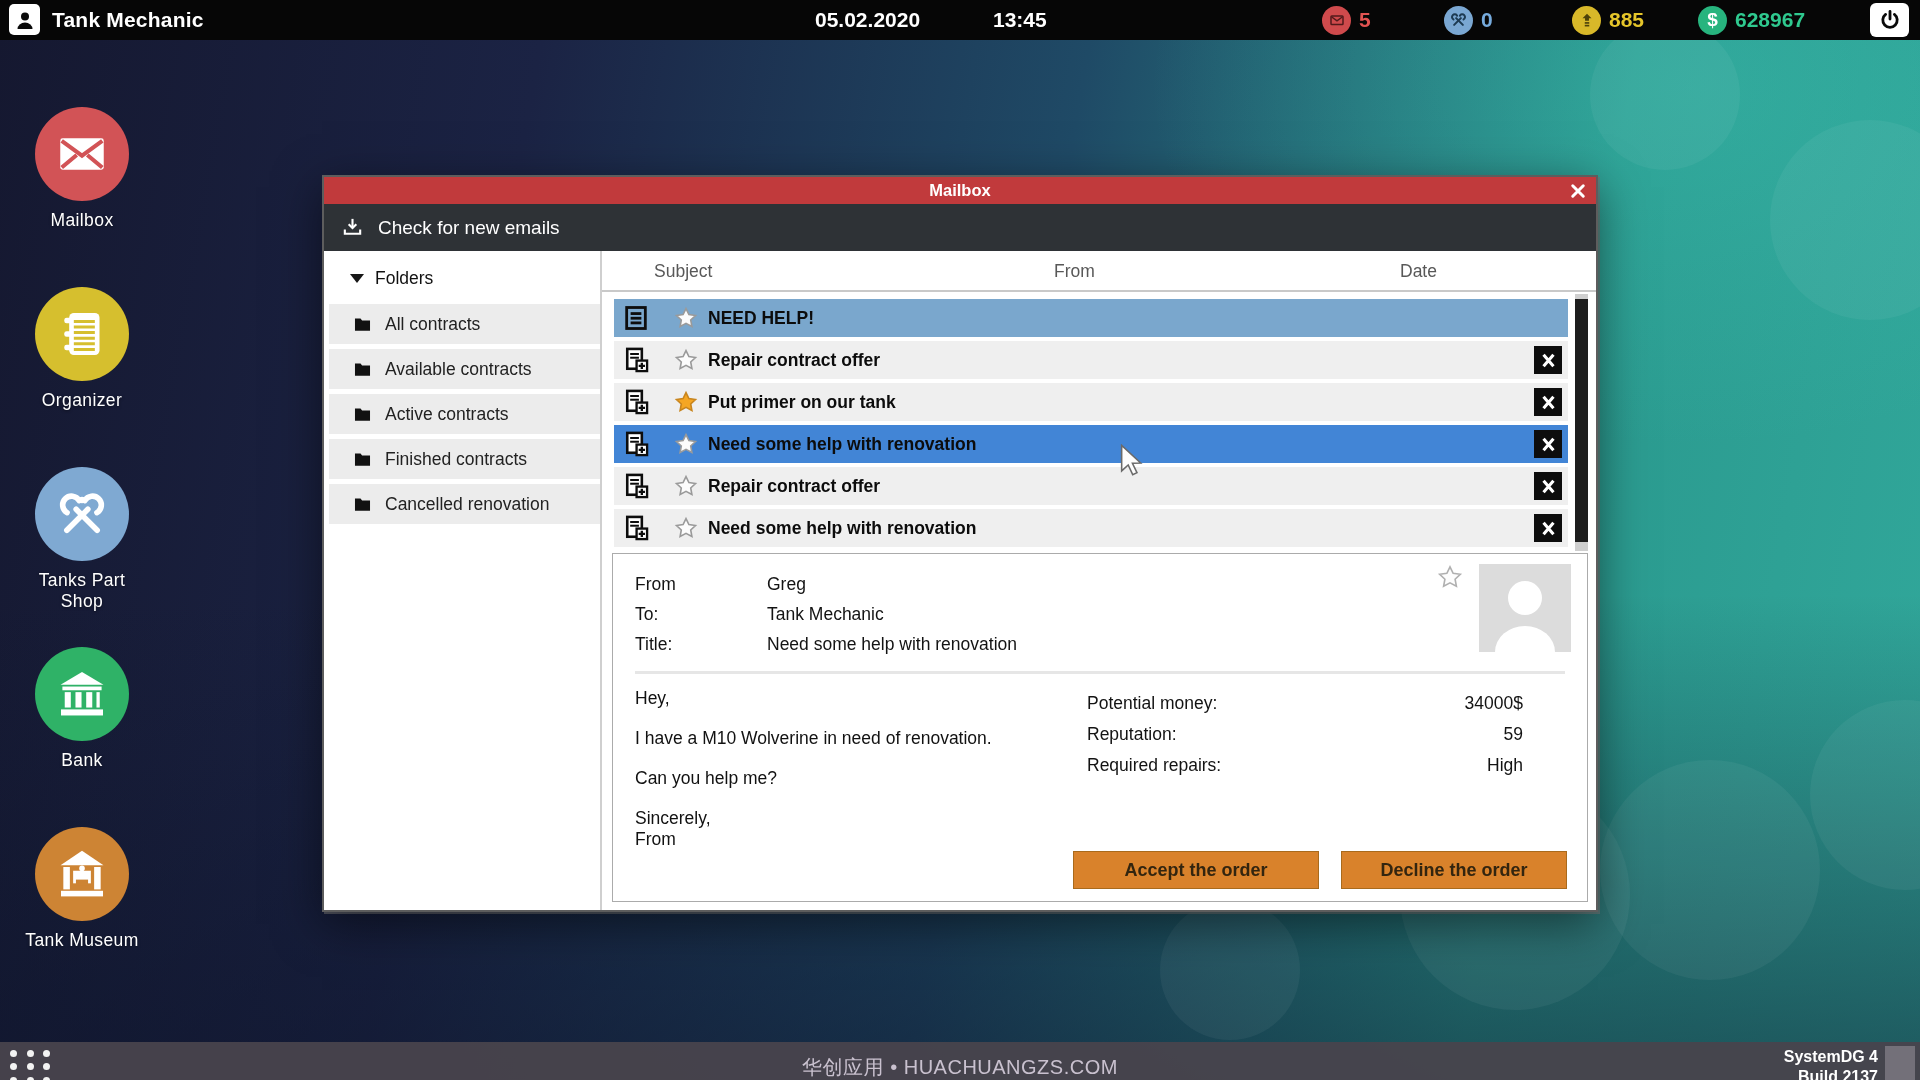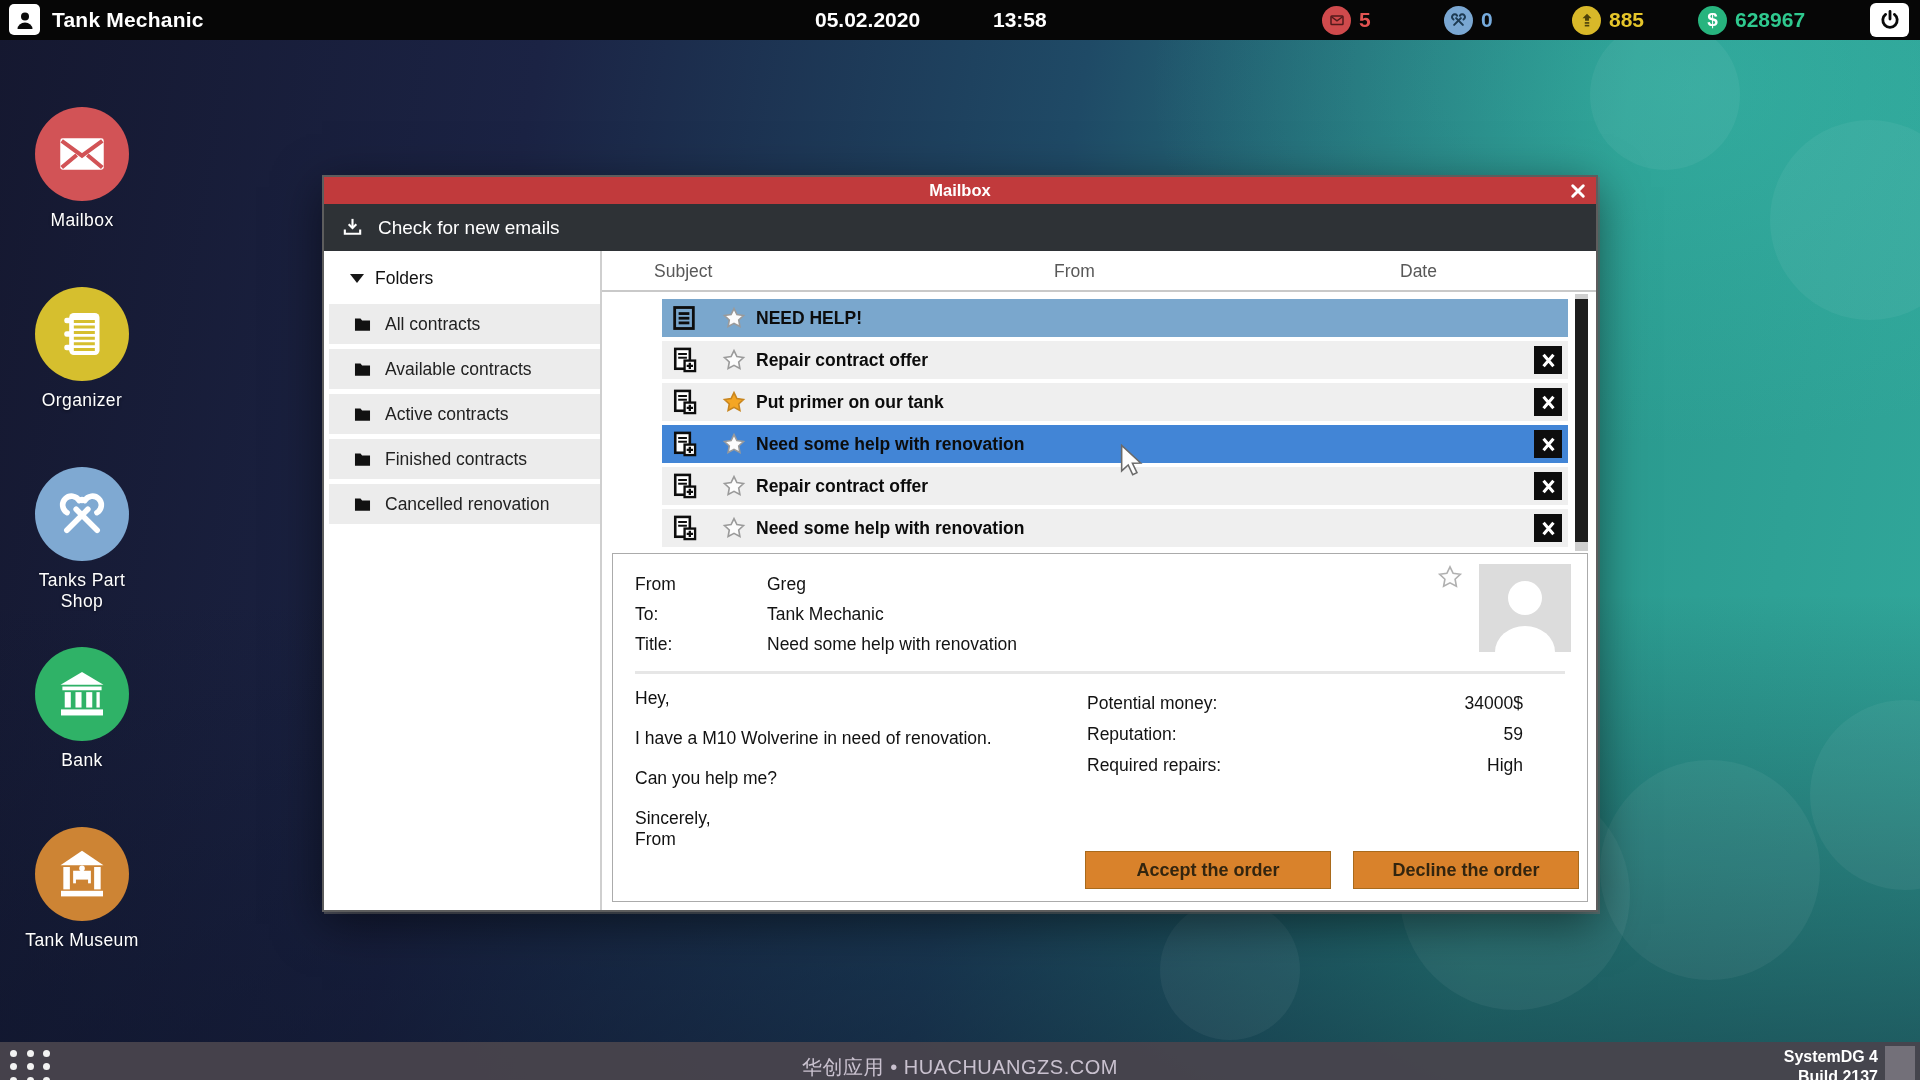--- a/index.html
+++ b/index.html
@@ -43,21 +43,21 @@
   .sidebar { width:278px; flex:0 0 278px; border-right:2px solid #cfcfcf; padding-top:8px; background:#fff; }
   .folders-header { display:flex; align-items:center; gap:11px; padding:9px 0 15px 26px; font-size:17.5px; color:#111; }
   .tri-down { width:0; height:0; border-left:7px solid transparent; border-right:7px solid transparent; border-top:9px solid #171717; }
   .folder-item { height:40px; margin:0 0 5px 5px; background:#ececec; display:flex; align-items:center; gap:13px; padding-left:24px; font-size:17.5px; color:#222; cursor:pointer; }
 
   .main { flex:1; display:flex; flex-direction:column; position:relative; min-width:0; }
   .list-header { height:41px; flex:0 0 41px; position:relative; border-bottom:2px solid #c9c9c9; color:#585858; font-size:17.5px; }
   .list-header span { position:absolute; top:0; line-height:41px; }
   .col-subject { left:52px; } .col-from { left:452px; } .col-date { left:798px; }
 
-  .rows-wrap { position:relative; flex:0 0 258px; padding-top:7px;padding-left:48px; }
+  .rows-wrap { position:relative; flex:0 0 258px; padding-top:7px; }
   .mail-row { position:relative; height:38px; margin:0 28px 4px 12px; background:#efefef; display:flex; align-items:center; }
   .mail-row[data-state="muted"]  { background:#7aa7cd; }
   .mail-row[data-state="active"] { background:#4285d6; }
   .row-icon { position:absolute; left:8px; top:5px; width:28px; height:28px; }
   .row-star { position:absolute; left:60px; top:7px; width:24px; height:24px; cursor:pointer; }
   .row-star svg path { fill:#fcfcfc; stroke:#9a9a9a; stroke-width:1.6; }
   .mail-row[data-star="on"] .row-star svg path { fill:#f5a623; stroke:#c8851e; }
   .row-subject { position:absolute; left:94px; top:0; line-height:38px; font-size:17.5px; font-weight:700; color:#0c0c0c; white-space:nowrap; }
   .row-close { position:absolute; right:6px; top:5px; width:28px; height:28px; background:#0d0d0d; display:flex; align-items:center; justify-content:center; cursor:pointer; }
   .scrollbar { position:absolute; top:2px; right:8px; width:13px; bottom:0; background:#cfcfcf; }
@@ -67,21 +67,21 @@
   .dh-row { display:flex; font-size:17.5px; line-height:30px; color:#131313; }
   .dh-label { width:132px; flex:0 0 132px; }
   .detail-star { position:absolute; right:124px; top:10px; width:26px; height:26px; }
   .avatar { position:absolute; right:16px; top:10px; width:92px; height:88px; background:#dcdcdc; overflow:hidden; }
   .divider { height:3px; background:#e6e6e6; margin-top:12px; flex:0 0 3px; }
   .detail-cols { display:flex; flex:1; margin-top:14px; }
   .body-col { flex:1; font-size:17.5px; color:#111; }
   .body-col p { margin:0 0 19px 0; white-space:pre-line; line-height:21px; }
   .meta-col { width:436px; flex:0 0 436px; margin-right:42px; }
   .meta-row { display:flex; justify-content:space-between; font-size:17.5px; line-height:31px; color:#131313; }
-  .buttons { position:absolute; right:8px; bottom:12px; display:flex; gap:22px; }
+  .buttons { position:absolute; right:20px; bottom:12px; display:flex; gap:22px; }
   .btn { height:38px; border:1px solid #a96a1c; color:#33250f; font-weight:700; font-size:18px; display:flex; align-items:center; justify-content:center; cursor:pointer; }
   .btn-accept { width:246px; } .btn-decline { width:226px; }
 
   
   .cursor { position:absolute; left:1118px; top:444px; z-index:9; pointer-events:none; }
 
   
   .taskbar { position:absolute; left:0; bottom:0; width:1920px; height:38px; background:rgba(72,68,77,.94); z-index:6; }
   .dots-grid { position:absolute; left:10px; top:8px; width:44px; height:34px; display:grid; grid-template-columns:repeat(3,1fr); gap:6px; cursor:pointer; }
   .dots-grid i { width:7px; height:7px; border-radius:50%; background:#f3f3f3; }
@@ -102,21 +102,21 @@
 
   <div class="topbar">
     <div class="user-badge">
       <svg width="24" height="24" viewBox="0 0 24 24">
         <circle cx="12" cy="8.5" r="4" fill="#0a0a0a"></circle>
         <path d="M4.5 21a7.5 6.5 0 0 1 15 0z" fill="#0a0a0a"></path>
       </svg>
     </div>
     <div class="app-title">Tank Mechanic</div>
     <div class="top-date">05.02.2020</div>
-    <div class="top-time">13:58</div>
+    <div class="top-time">13:45</div>
 
     <div class="counter ctr-mail">
       <span class="bubble" style="background: rgb(207, 74, 76);">
         <svg width="18" height="18" viewBox="0 0 24 24">
             <rect x="4" y="6.5" width="16" height="11.5" rx="1" fill="none" stroke="#521a1b" stroke-width="2"></rect>
             <path d="M5 8l7 5.2L19 8" fill="none" stroke="#521a1b" stroke-width="2"></path>
           </svg>
       </span>
       <span style="color: rgb(226, 83, 81);">5</span>
     </div>

